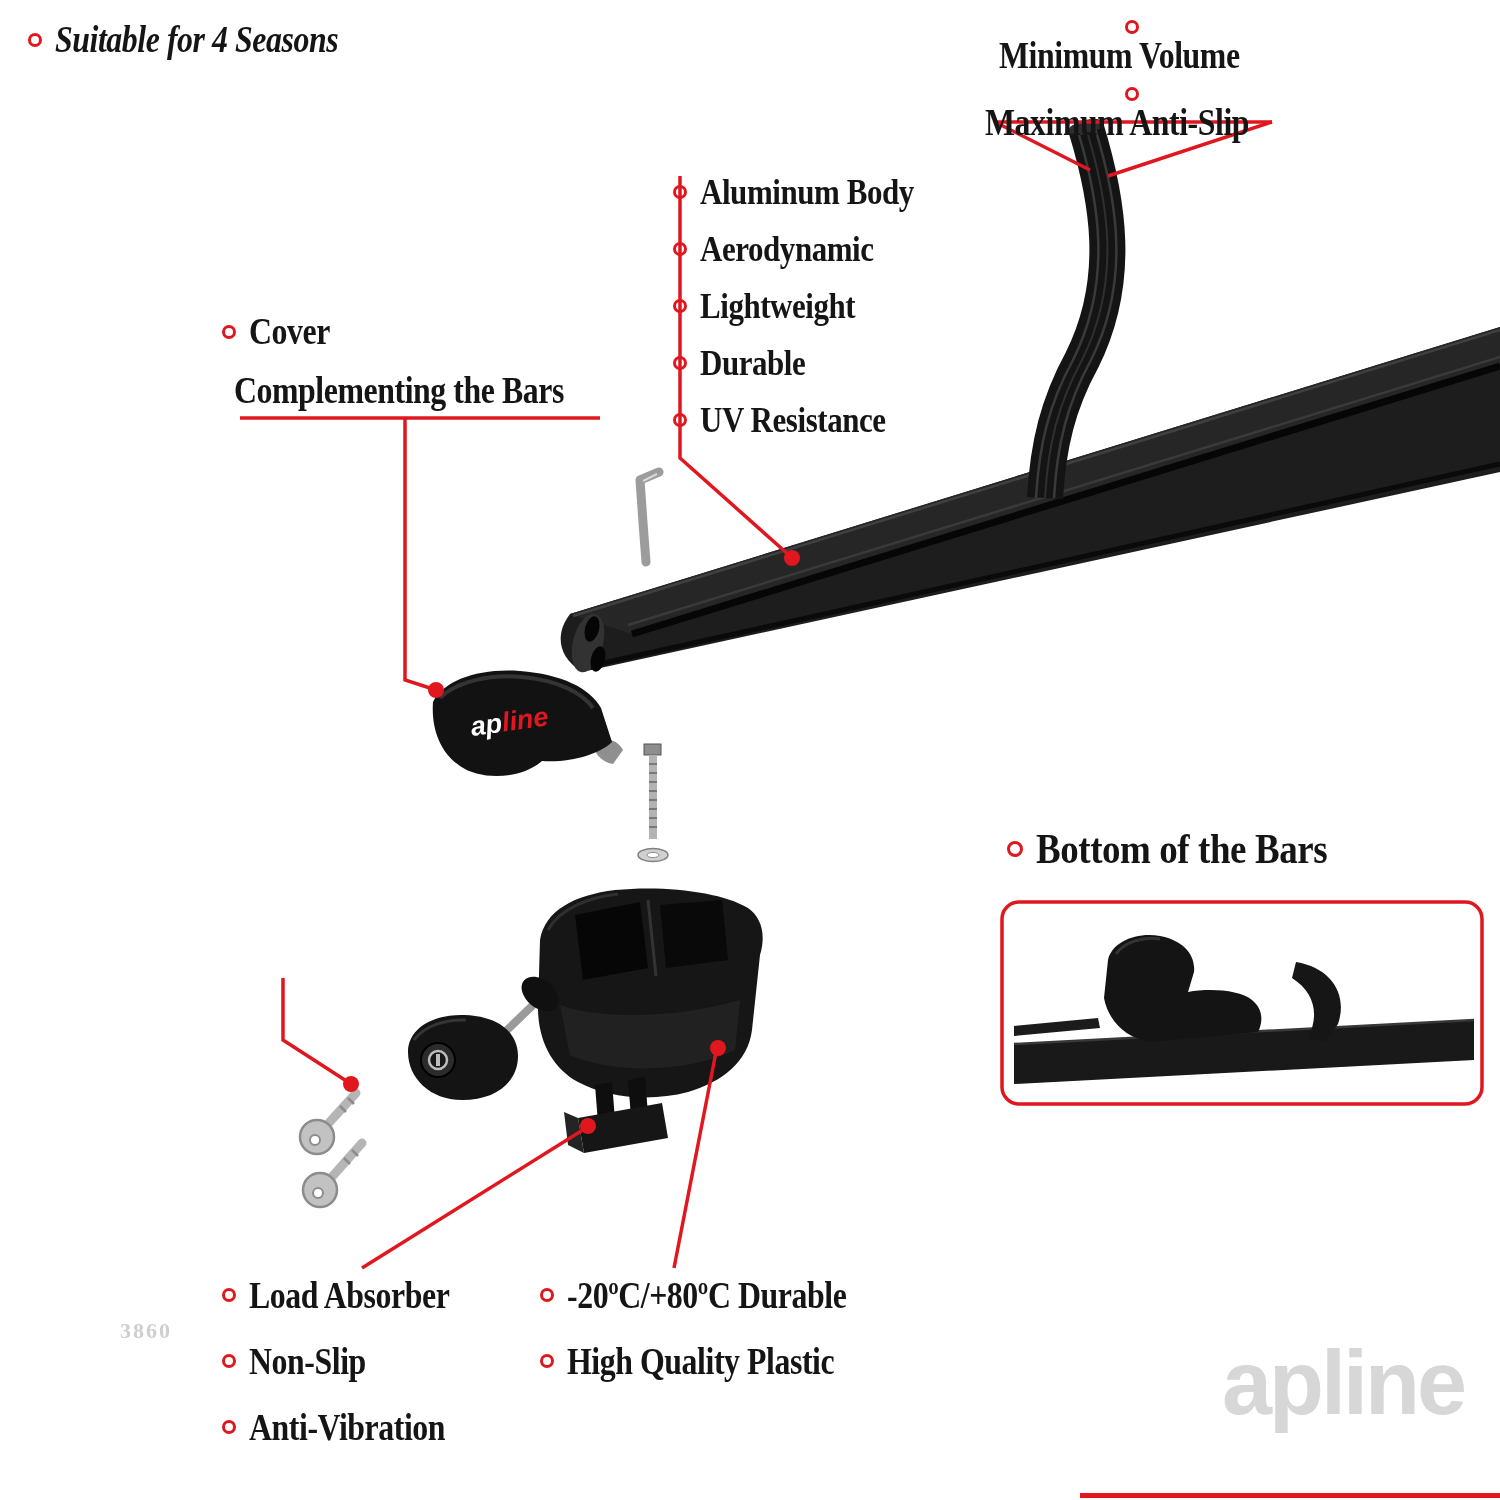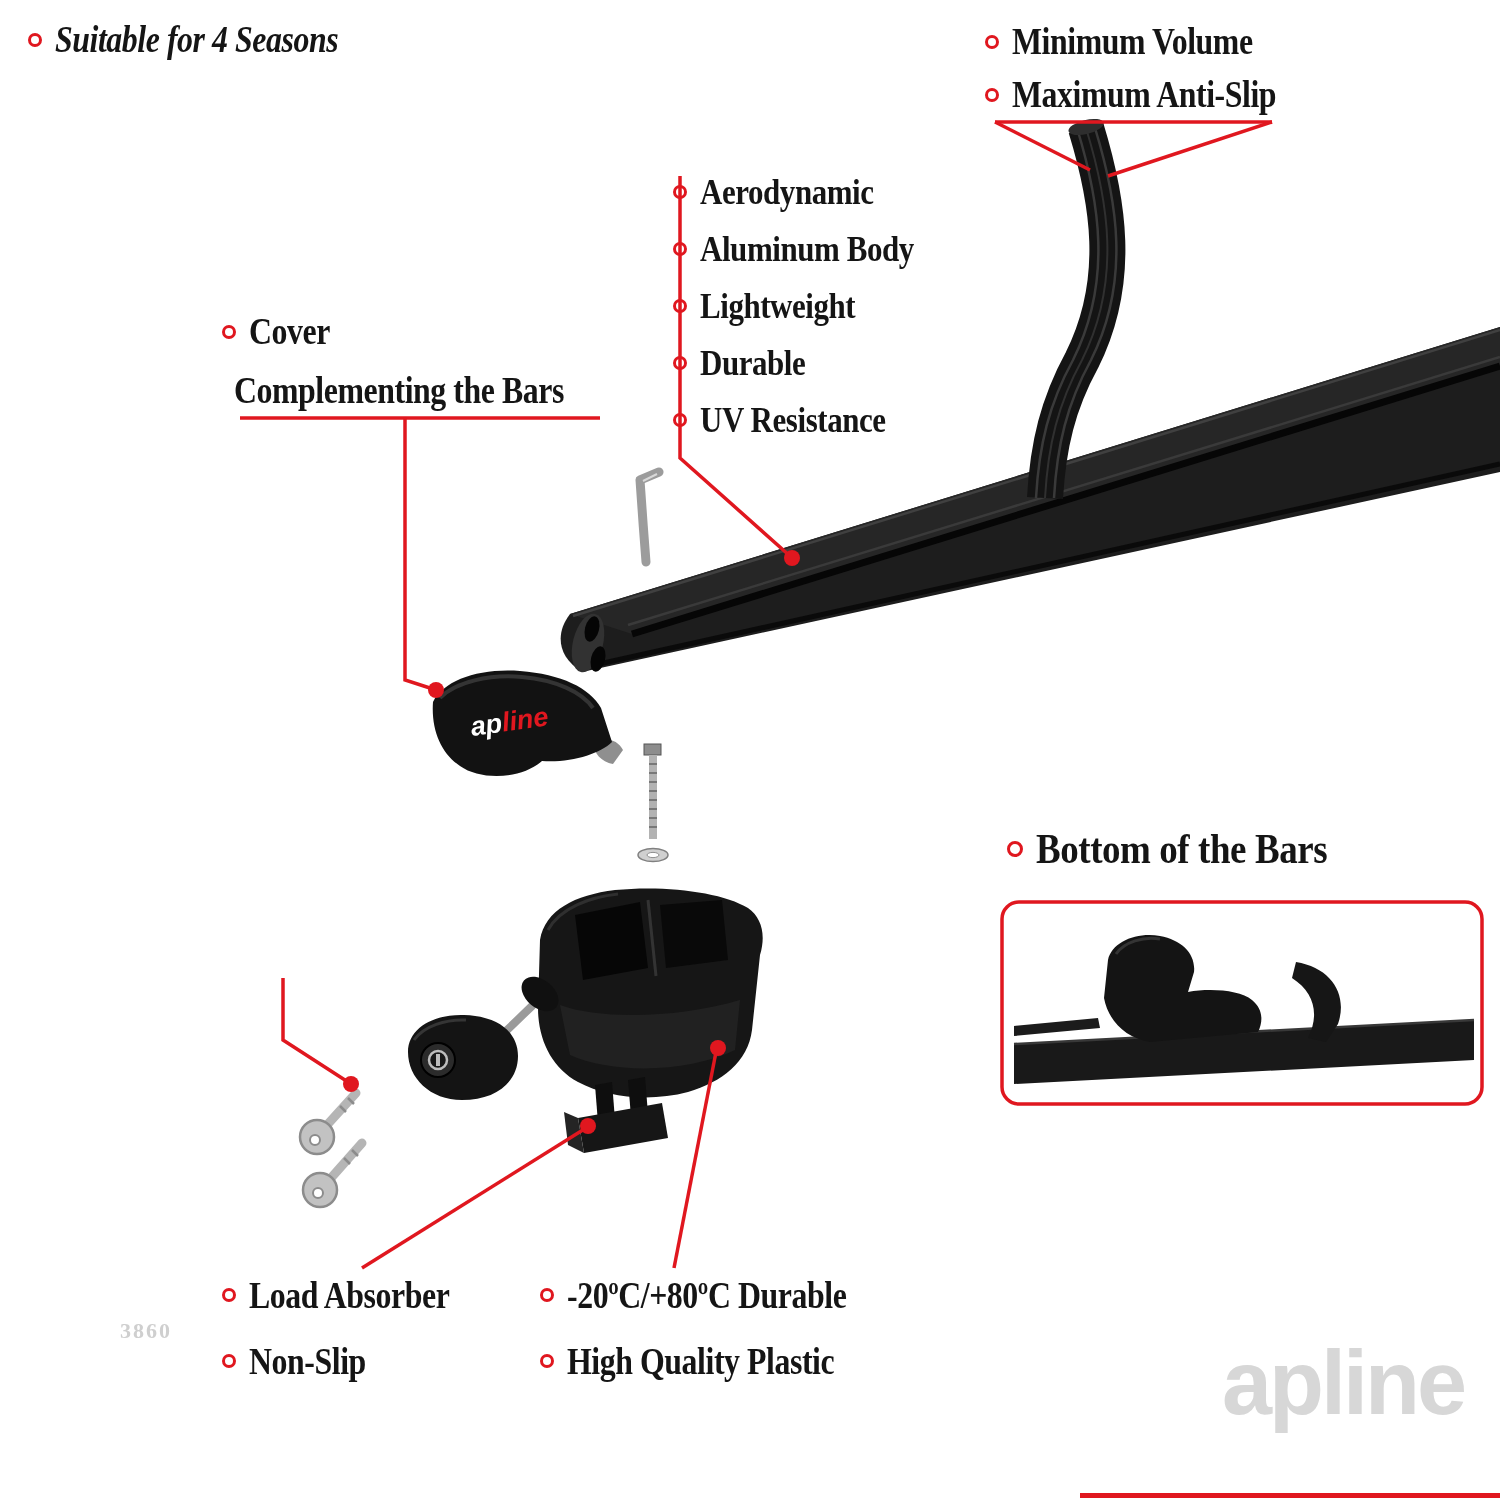--- a/index.html
+++ b/index.html
@@ -14,21 +14,21 @@
   .ring { display:inline-block; width:14px; height:14px; border:3.5px solid var(--red);
           border-radius:50%; margin-right:13px; flex:none; }
   .ring.big { width:16px; height:16px; }
   .ctext { display:inline-block; transform:scaleX(0.86); transform-origin:0 50%; letter-spacing:-0.5px; }
 
   .fs37 { font-size:37px; }
   .fs36 { font-size:36px; }
   .fs43 { font-size:43px; }
 
   #tl-list .row { margin-bottom:11px; }
-  #tr-list .row { margin-bottom:10px; }
+  #tr-list .row { margin-bottom:10px;flex-direction:column; }
   #features .row { height:57px; }
   #mount-list .row, #material-list .row { height:66px; }
 
   #cover-label .line2 { margin-left:12px; margin-top:16px; }
   #safety-label .line2 { margin-left:64px; margin-top:14px; }
 
   
   #iso { position:absolute; left:76px; top:1306px; width:140px; text-align:center; color:#c9c9c9; }
   #iso .iso-circle { width:118px; height:118px; margin:0 auto; border:6px solid #d3d3d3;
         border-radius:50%; display:flex; align-items:center; justify-content:center;
@@ -176,25 +176,25 @@
     </div>
     <div class="row">
       <span class="ring"></span>
       <span class="ctext">Maximum Anti-Slip</span>
     </div>
   </div>
 
   <div id="features" class="label fs36" style="left:673px; top:163px;">
     <div class="row">
       <span class="ring"></span>
+      <span class="ctext">Aluminum Body</span>
+    </div>
+    <div class="row">
+      <span class="ring"></span>
       <span class="ctext">Aerodynamic</span>
-    </div>
-    <div class="row">
-      <span class="ring"></span>
-      <span class="ctext">Aluminum Body</span>
     </div>
     <div class="row">
       <span class="ring"></span>
       <span class="ctext">Lightweight</span>
     </div>
     <div class="row">
       <span class="ring"></span>
       <span class="ctext">Durable</span>
     </div>
     <div class="row">
@@ -223,20 +223,24 @@
 
   <div id="mount-list" class="label fs37" style="left:222px; top:1262px;">
     <div class="row">
       <span class="ring"></span>
       <span class="ctext">Load Absorber</span>
     </div>
     <div class="row">
       <span class="ring"></span>
       <span class="ctext">Non-Slip</span>
     </div>
+    <div class="row">
+      <span class="ring"></span>
+      <span class="ctext">Anti-Vibration</span>
+    </div>
   </div>
 
   <div id="material-list" class="label fs37" style="left:540px; top:1262px;">
     <div class="row">
       <span class="ring"></span>
       <span class="ctext">-20ºC/+80ºC Durable</span>
     </div>
     <div class="row">
       <span class="ring"></span>
       <span class="ctext">High Quality Plastic</span>

